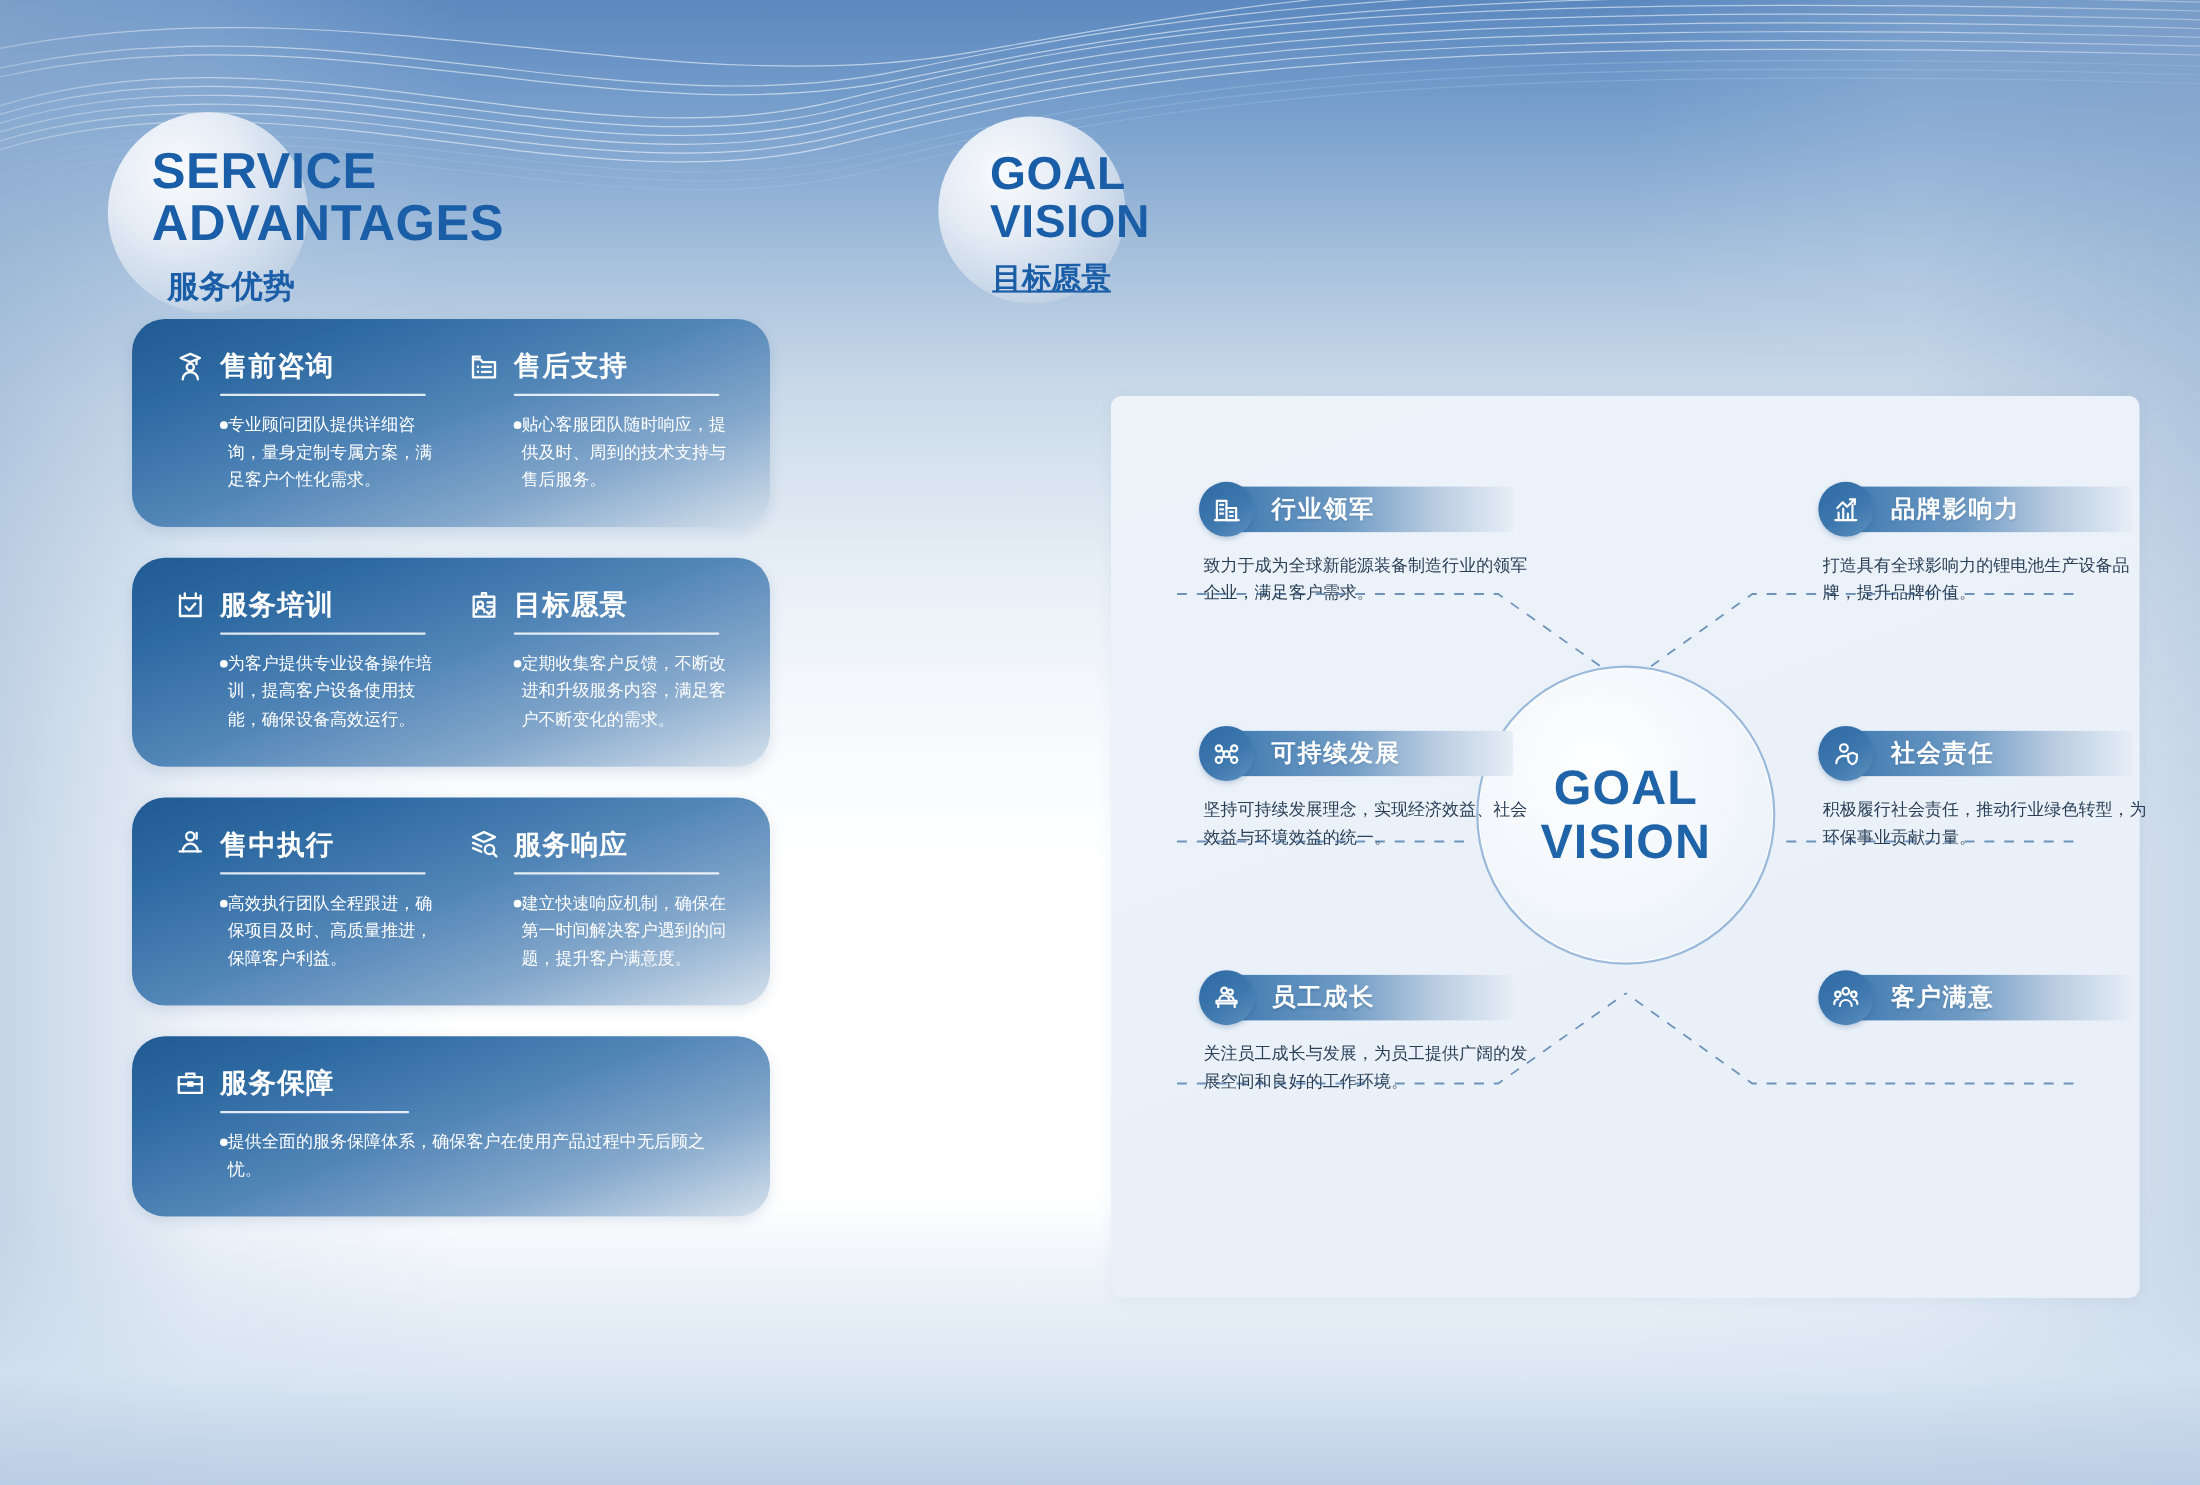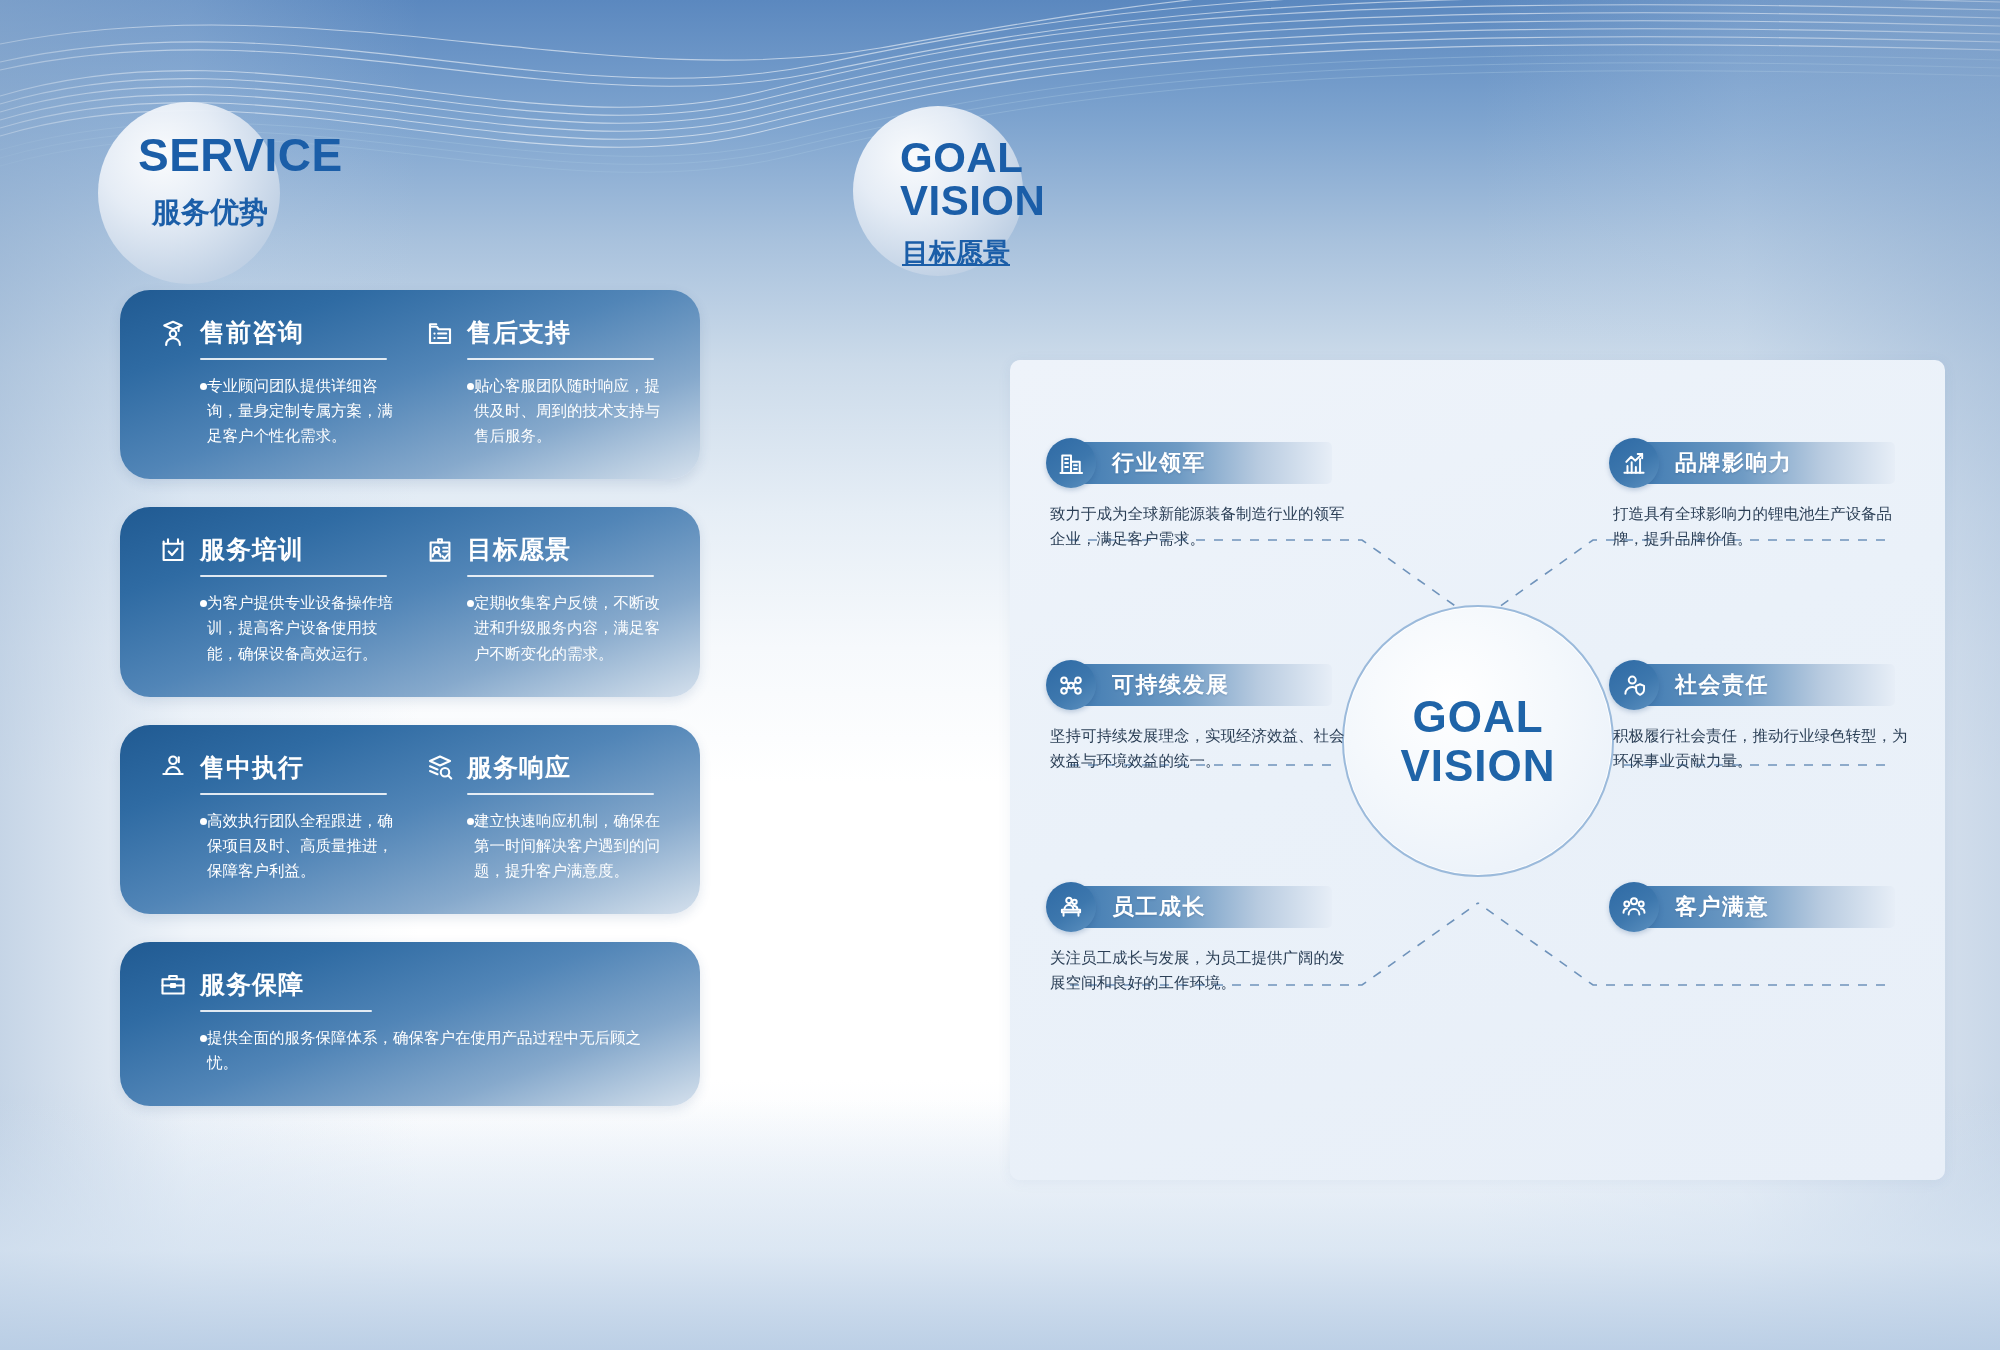--- a/index.html
+++ b/index.html
@@ -96,21 +96,21 @@
 
   
   #goal-panel{
     position:absolute; left:1010px; top:360px;
     width:935px; height:820px;
     background:linear-gradient(160deg,#eef3fa 0%, #eaf1f9 45%, #e8eff8 100%);
     border-radius:10px;
     box-shadow:0 2px 14px rgba(60,100,150,.07);
   }
 
-  .gv-item{ position:absolute; width:300px; }
+  .gv-item{ position:absolute; width:300px;margin-left:44px; }
   .gv-badge{
     position:relative; height:50px; display:flex; align-items:center;
   }
   .gv-badge .pill{
     position:absolute; left:24px; top:4px; height:42px; width:262px;
     background:linear-gradient(90deg,#3f7ab1 0%, #6f9bc4 42%, #b8cbe0 72%, #e7eef7 100%);
     border-radius:5px 5px 5px 5px;
     clip-path:polygon(12px 0, 100% 0, 100% 100%, 0 100%, 0 12px);
   }
   .gv-circ{
@@ -171,20 +171,21 @@
   </g>
 </svg>
 <div class="bg-left-fade"></div>
 <div class="bg-right-fade"></div>
 <div class="bg-bottom"></div>
 
 <div class="sec-head" id="svc-head">
   <div class="blob"></div>
   <div class="sec-en">
     <div>SERVICE</div>
+    <div>ADVANTAGES</div>
   </div>
   <div class="sec-cn">服务优势</div>
 </div>
 
 <div id="svc-list">
     <div class="svc-card">
       <div class="svc-col">
         <div class="svc-title-row">
          <span class="svc-ico">
             <svg viewBox="0 0 24 24" width="30" height="30">

